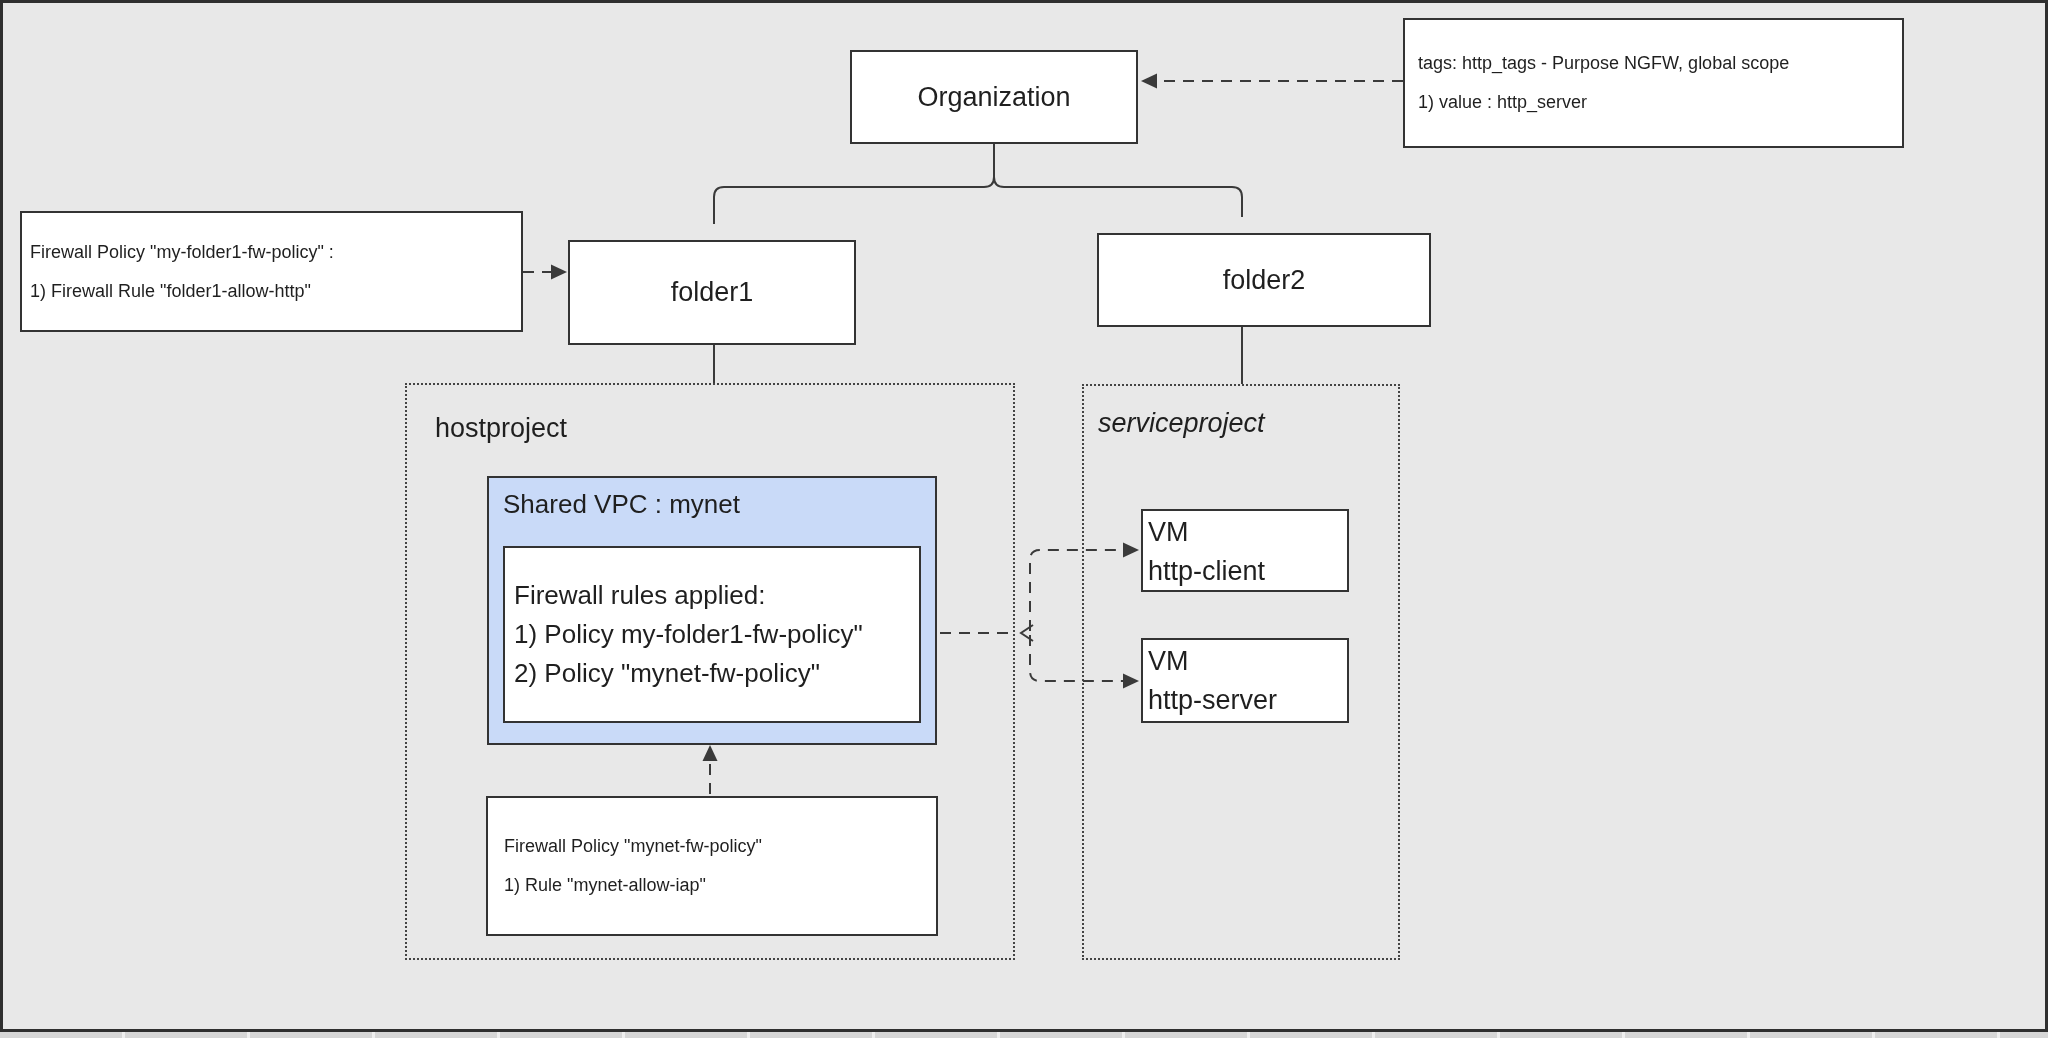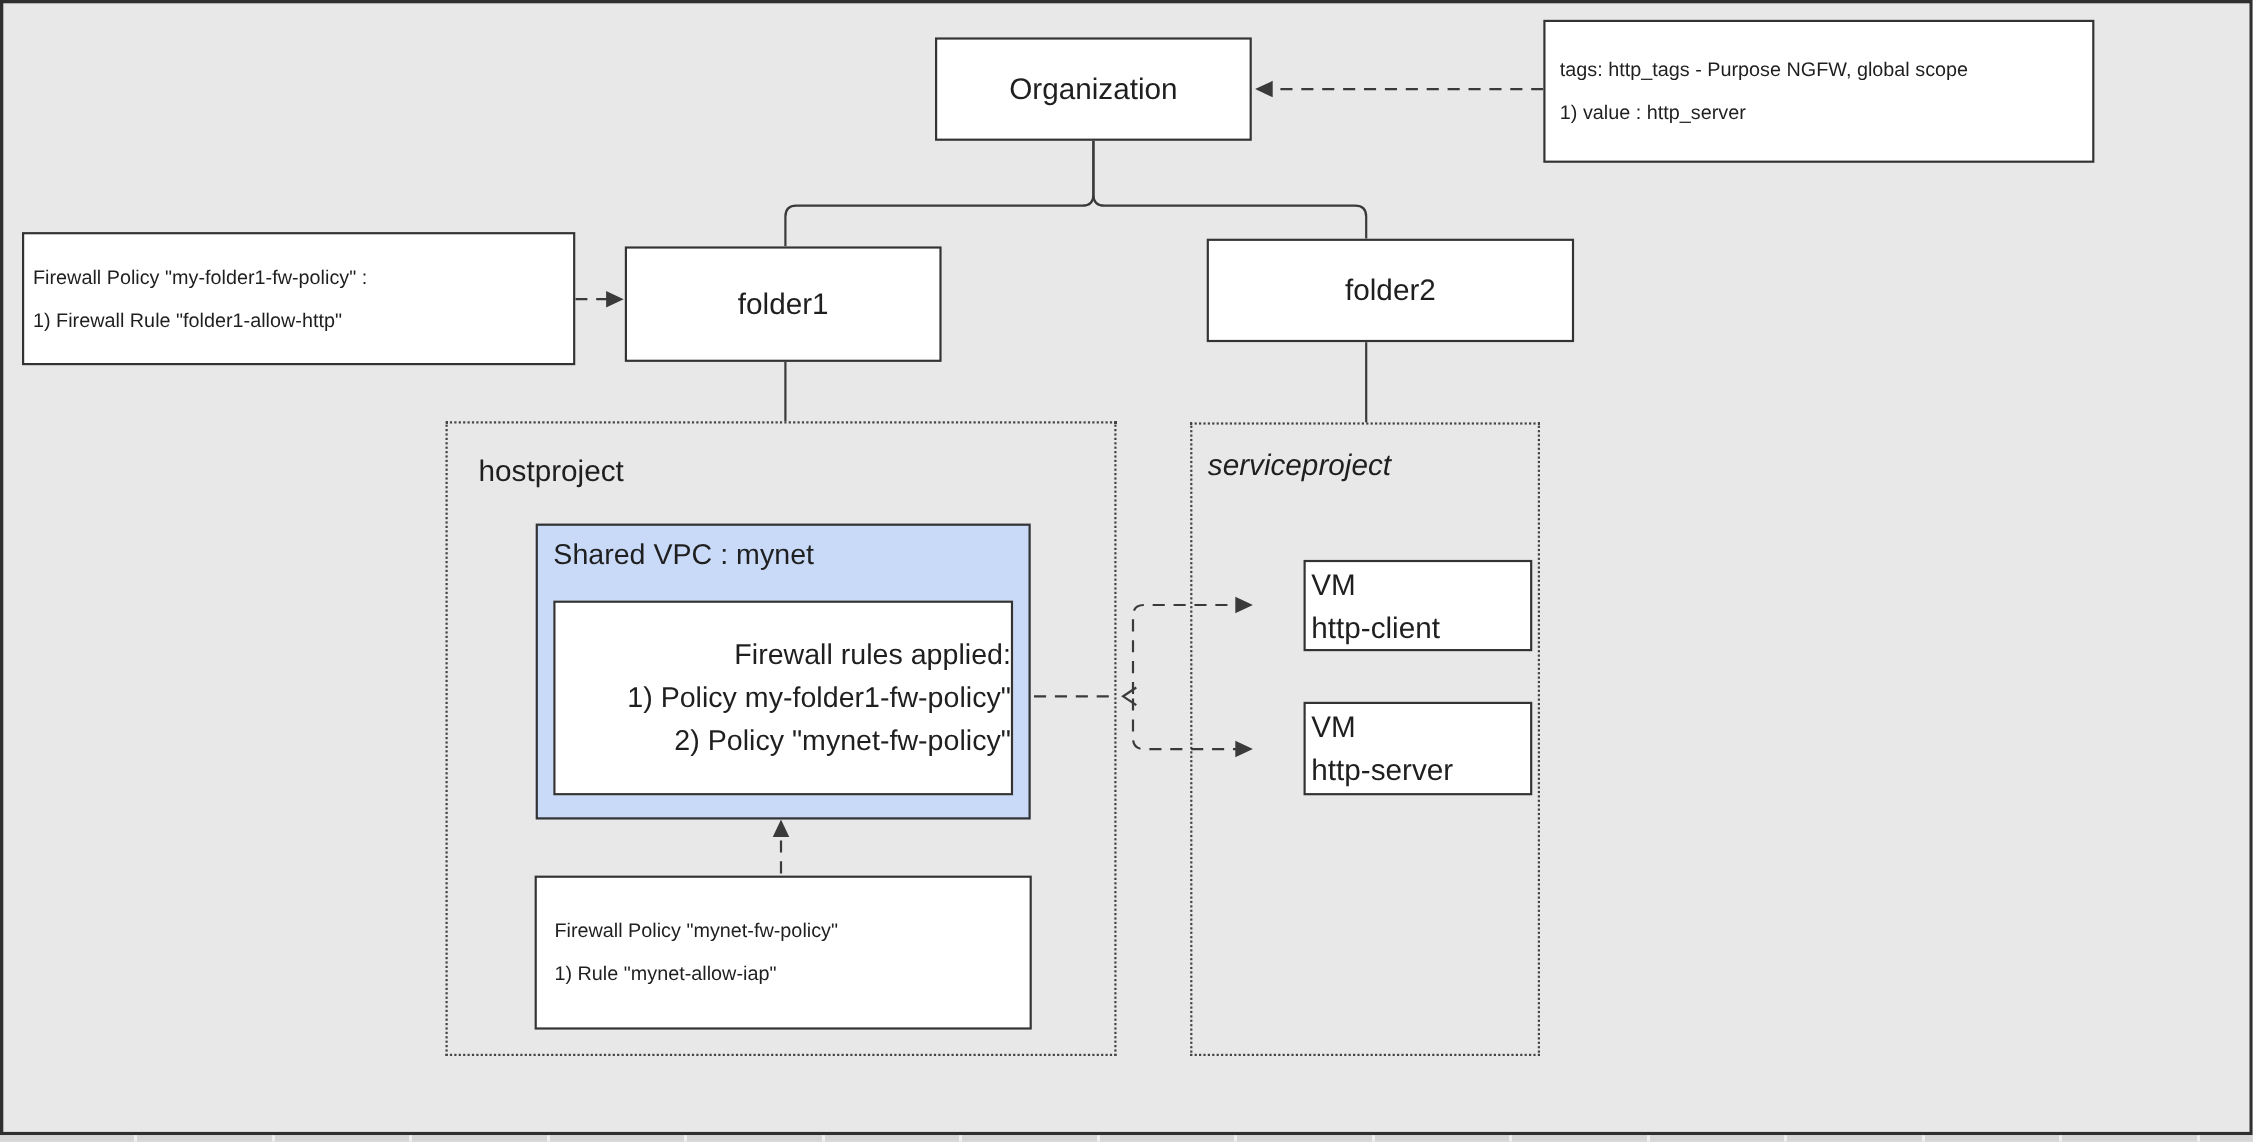--- a/index.html
+++ b/index.html
@@ -14,40 +14,40 @@
   }
   #bottom-strip{
     position:absolute;left:0;top:1032px;width:2048px;height:6px;z-index:0;
     background:repeating-linear-gradient(90deg,#d6d6d6 0 122px,#efefef 122px 125px);
   }
   .node{
     position:absolute;background:#ffffff;border:2px solid #333333;
     box-sizing:border-box;z-index:3;
   }
   .node.center{display:flex;align-items:center;justify-content:center;}
-  .label-lg{font-size:27px;}
+  .label-lg{font-size:27px;margin-top:16px;}
   .note{display:flex;flex-direction:column;justify-content:center;font-size:18px;line-height:39px;}
   .container-box{
     position:absolute;border:2px dotted #444444;box-sizing:border-box;
     background:transparent;z-index:1;font-size:27px;
   }
   .container-label{position:absolute;white-space:nowrap;}
   #vpc-box{
     position:absolute;background:#c9daf8;border:2px solid #333333;
     box-sizing:border-box;z-index:2;font-size:26px;
   }
   #vpc-title{position:absolute;left:14px;top:11px;white-space:nowrap;}
   #rules-box{
     position:absolute;background:#ffffff;border:2px solid #333333;box-sizing:border-box;
     display:flex;flex-direction:column;justify-content:center;
-    font-size:26px;line-height:39px;padding-left:9px;z-index:3;text-align:right;
+    font-size:26px;line-height:39px;padding-left:9px;z-index:3;
   }
   .vm{
     position:absolute;background:#ffffff;border:2px solid #333333;box-sizing:border-box;
-    font-size:27px;line-height:39px;padding:2px 0 0 5px;z-index:3;margin-left:44px;
+    font-size:27px;line-height:39px;padding:2px 0 0 5px;z-index:3;
   }
   #connectors{position:absolute;left:0;top:0;z-index:2;}
   .ln{white-space:pre;}
 </style>
 </head>
 <body>
 
 <div id="canvas">
 
   <div id="frame"></div>

